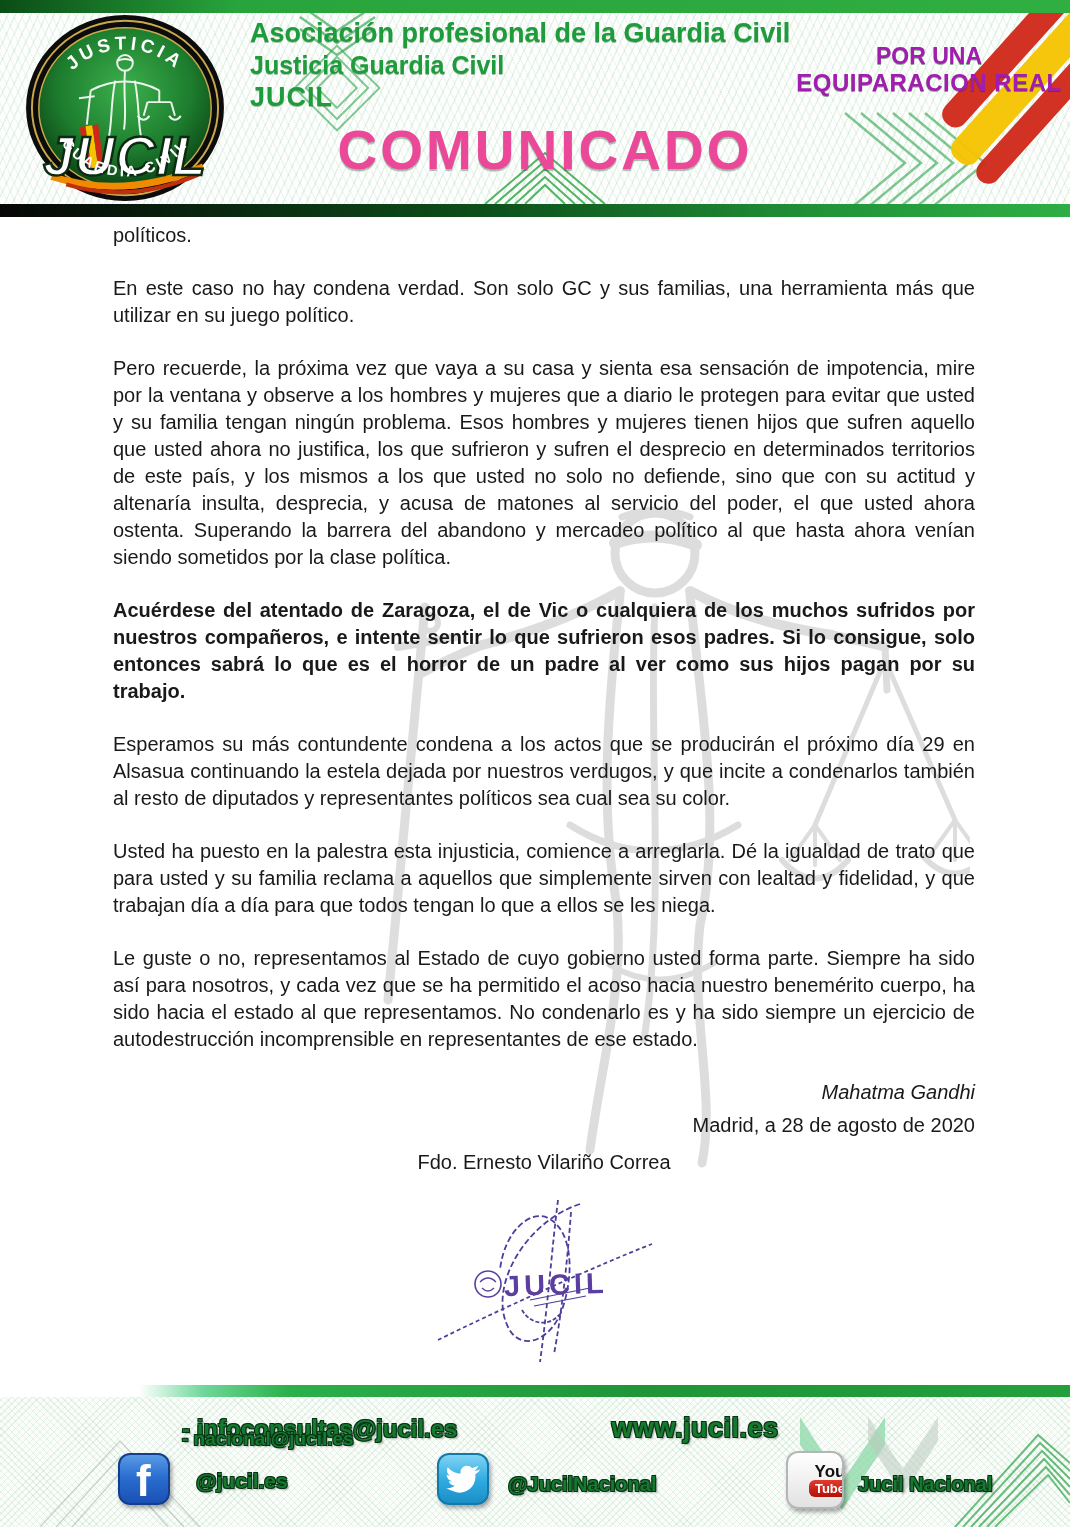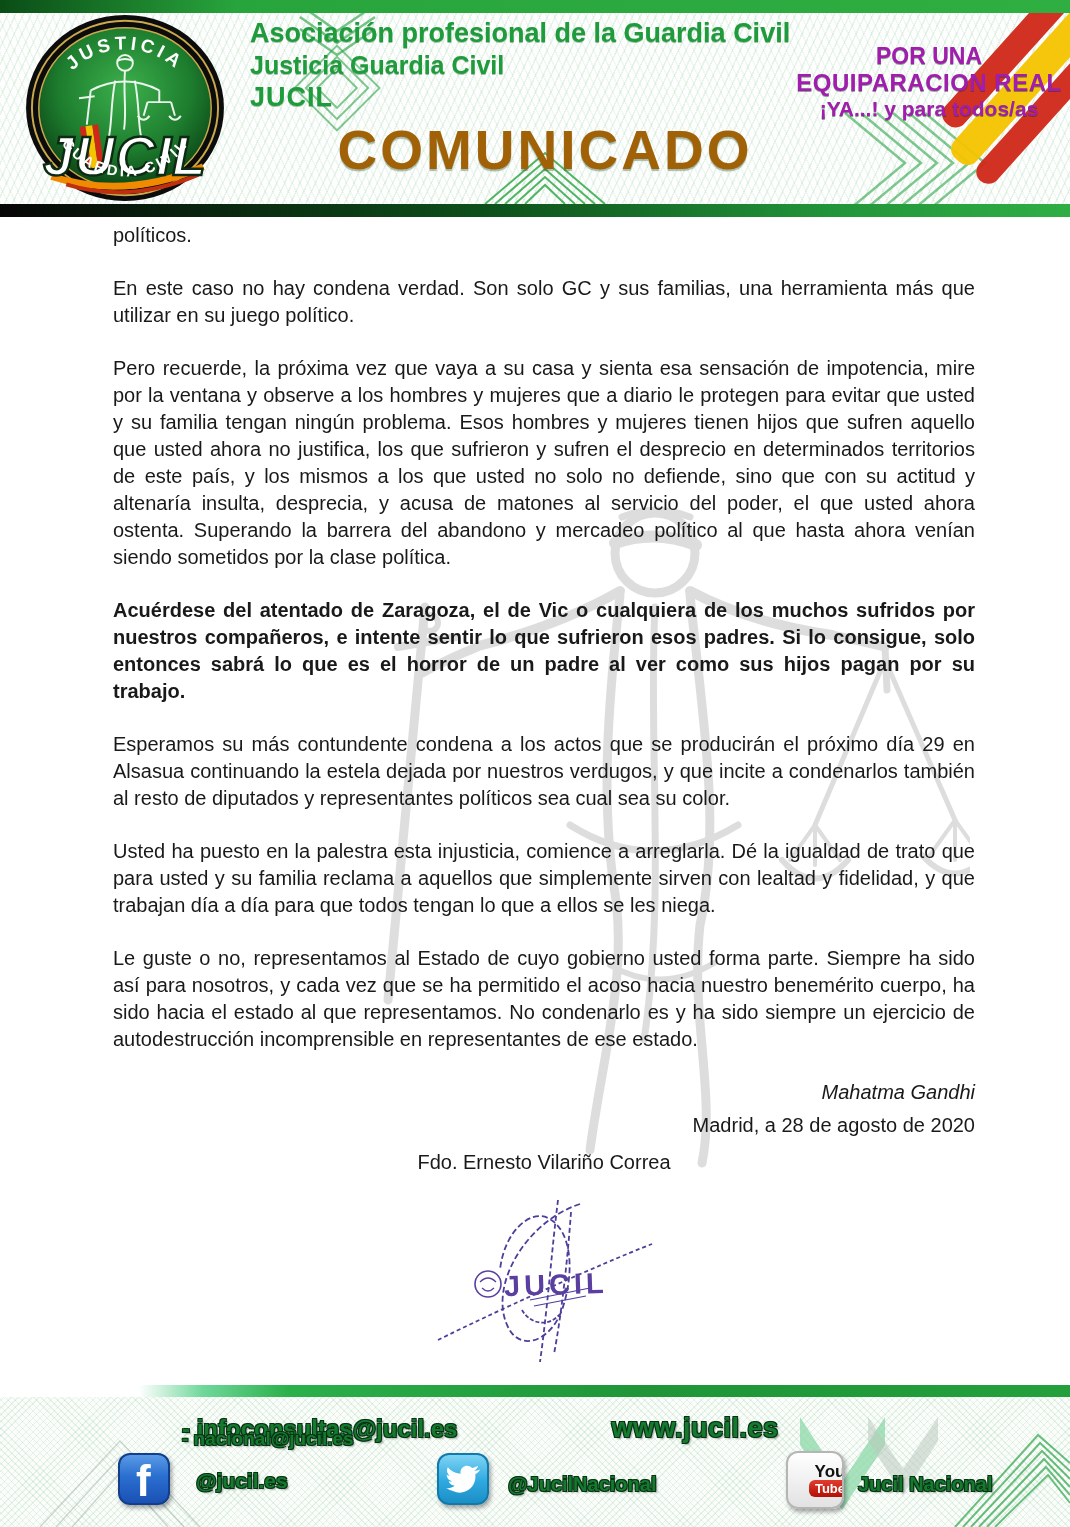--- a/index.html
+++ b/index.html
@@ -18,21 +18,21 @@
   .header-bottombar{position:absolute;top:204px;left:0;width:100%;height:13px;
     background:linear-gradient(90deg,#060606,#0d4f1a 45%,#22953a 78%,#2fae45);}
   .header-deco{position:absolute;top:13px;left:0;width:1070px;height:191px;pointer-events:none;}
   .logo{position:absolute;top:12px;left:22px;width:206px;height:192px;}
   .org-line{position:absolute;left:250px;width:620px;text-align:left;font-weight:bold;color:#1e9c3c;
     text-shadow:0 1px 0 rgba(10,80,25,.35);}
   .org1{top:18px;font-size:27px;}
   .org2{top:51px;font-size:25px;}
   .org3{top:82px;font-size:27px;letter-spacing:1px;}
   .comunicado{position:absolute;top:118px;left:230px;width:630px;text-align:center;
-    font-size:55px;font-weight:800;letter-spacing:3px;color:#a16207;
+    font-size:55px;font-weight:800;letter-spacing:3px;color:#ec4899;
     text-shadow:0 2px 1px rgba(15,70,28,.35);}
   .slogan{position:absolute;top:44px;left:788px;width:282px;text-align:center;color:#a21caf;
     font-weight:bold;text-shadow:0 1px 0 rgba(10,60,20,.45);line-height:1.12;}
   .slogan .l1{font-size:23px;}
   .slogan .l2{font-size:24px;letter-spacing:.5px;}
   .slogan .l3{font-size:21px;}
 
   
   .watermark{position:absolute;top:495px;left:270px;width:700px;height:680px;z-index:0;pointer-events:none;}
   .letter{position:absolute;top:222px;left:113px;width:862px;z-index:2;
@@ -161,21 +161,20 @@
     </svg>
 
     <div class="org-line org1">Asociación profesional de la Guardia Civil</div>
     <div class="org-line org2">Justicia Guardia Civil</div>
     <div class="org-line org3">JUCIL</div>
     <div class="comunicado">COMUNICADO</div>
 
     <div class="slogan">
       <div class="l1">POR UNA</div>
       <div class="l2">EQUIPARACION REAL</div>
-      <div class="l3">¡YA...! y para todos/as</div>
     </div>
 
     <div class="header-bottombar"></div>
   </div>
 
   <svg class="watermark" viewBox="0 0 700 680">
     <g stroke="#bdbdbd" fill="none" stroke-linecap="round" opacity="0.5">
       <circle cx="385" cy="58" r="40" stroke-width="9"></circle>
       <path d="M345,48 Q385,34 426,50" stroke-width="12"></path>
       <path d="M352,22 Q385,8 420,22" stroke-width="7"></path>

